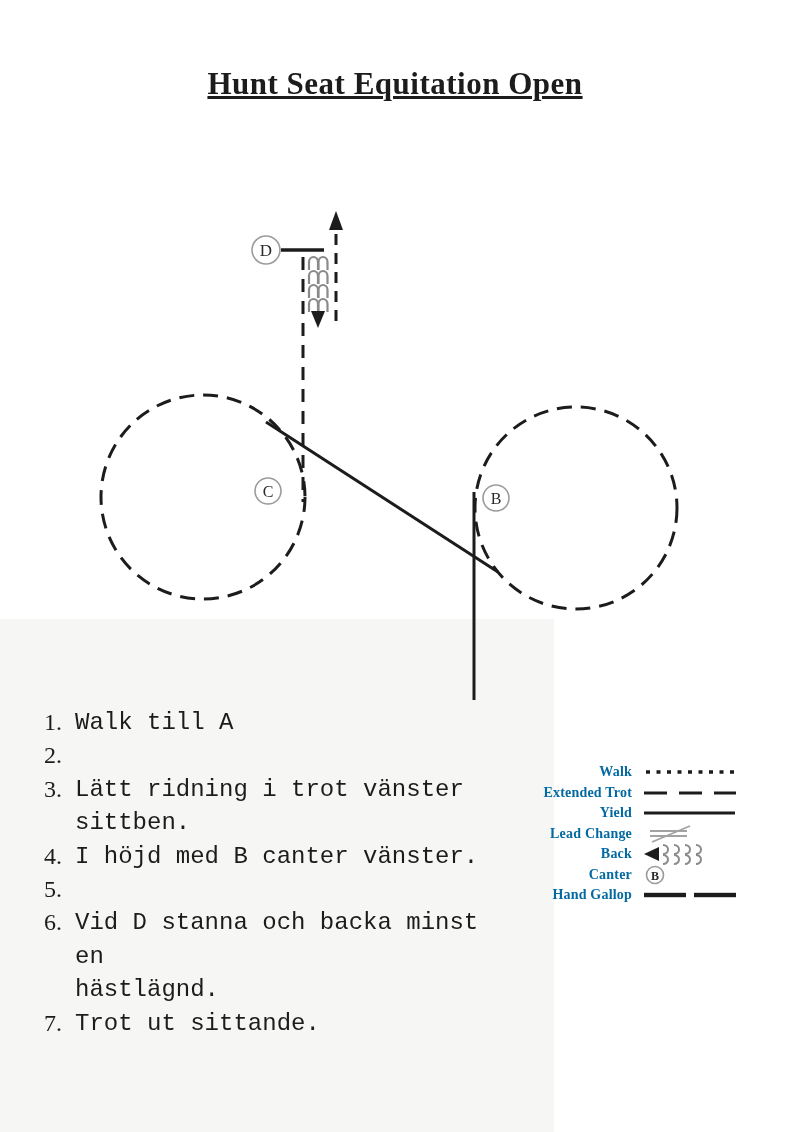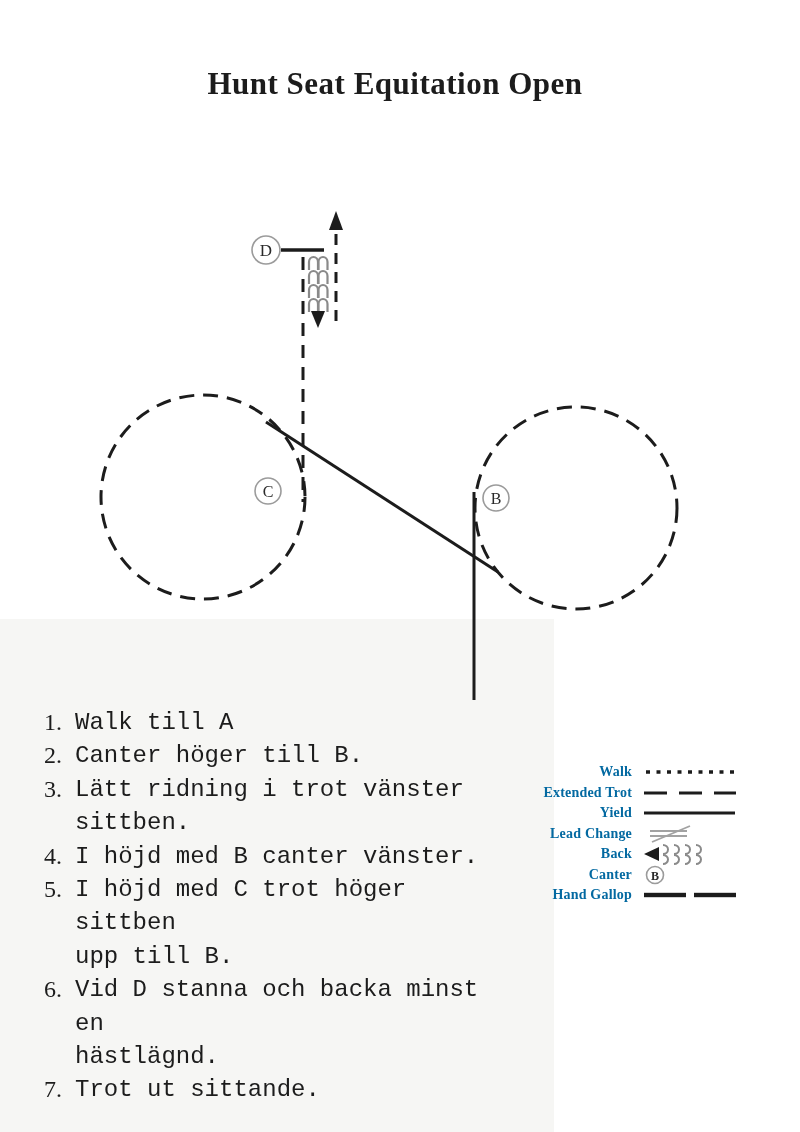--- a/index.html
+++ b/index.html
@@ -6,21 +6,21 @@
   body{
     width:800px;height:1132px;position:relative;overflow:hidden;
     background:#ffffff;font-family:"Liberation Serif", serif;color:#1c1c1c;
   }
   .shade-panel{
     position:absolute;left:0;top:619px;width:554px;height:513px;
     background:#f6f6f4;z-index:0;
   }
   .title{
     position:absolute;left:0;top:66px;width:790px;text-align:center;
-    font-size:31px;font-weight:bold;letter-spacing:.5px;z-index:3;
+    font-size:31px;font-weight:bold;letter-spacing:.5px;z-index:3;text-decoration:underline;
   }
   svg.pattern{position:absolute;left:0;top:0;z-index:1;}
   .instructions{
     position:absolute;left:44px;top:706px;width:440px;z-index:3;
     font-size:24px;line-height:33.4px;
   }
   .instr-item{display:flex;}
   .instr-num{width:31px;flex:0 0 31px;}
   .instr-text{white-space:pre-line;font-family:Liberation Mono, monospace;}
   .legend{
@@ -89,34 +89,31 @@
   </g>
 </svg>
 
 <div class="instructions">
   <div class="instr-item">
     <span class="instr-num">1.</span>
     <span class="instr-text">Walk till A</span>
   </div>
   <div class="instr-item">
     <span class="instr-num">2.</span>
-    <span class="instr-text">Canter höger till B.</span>
   </div>
   <div class="instr-item">
     <span class="instr-num">3.</span>
     <span class="instr-text">Lätt ridning i trot vänster sittben.</span>
   </div>
   <div class="instr-item">
     <span class="instr-num">4.</span>
     <span class="instr-text">I höjd med B canter vänster.</span>
   </div>
   <div class="instr-item">
     <span class="instr-num">5.</span>
-    <span class="instr-text">I höjd med C trot höger sittben
-upp till B.</span>
   </div>
   <div class="instr-item">
     <span class="instr-num">6.</span>
     <span class="instr-text">Vid D stanna och backa minst en
 hästlägnd.</span>
   </div>
   <div class="instr-item">
     <span class="instr-num">7.</span>
     <span class="instr-text">Trot ut sittande.</span>
   </div>

